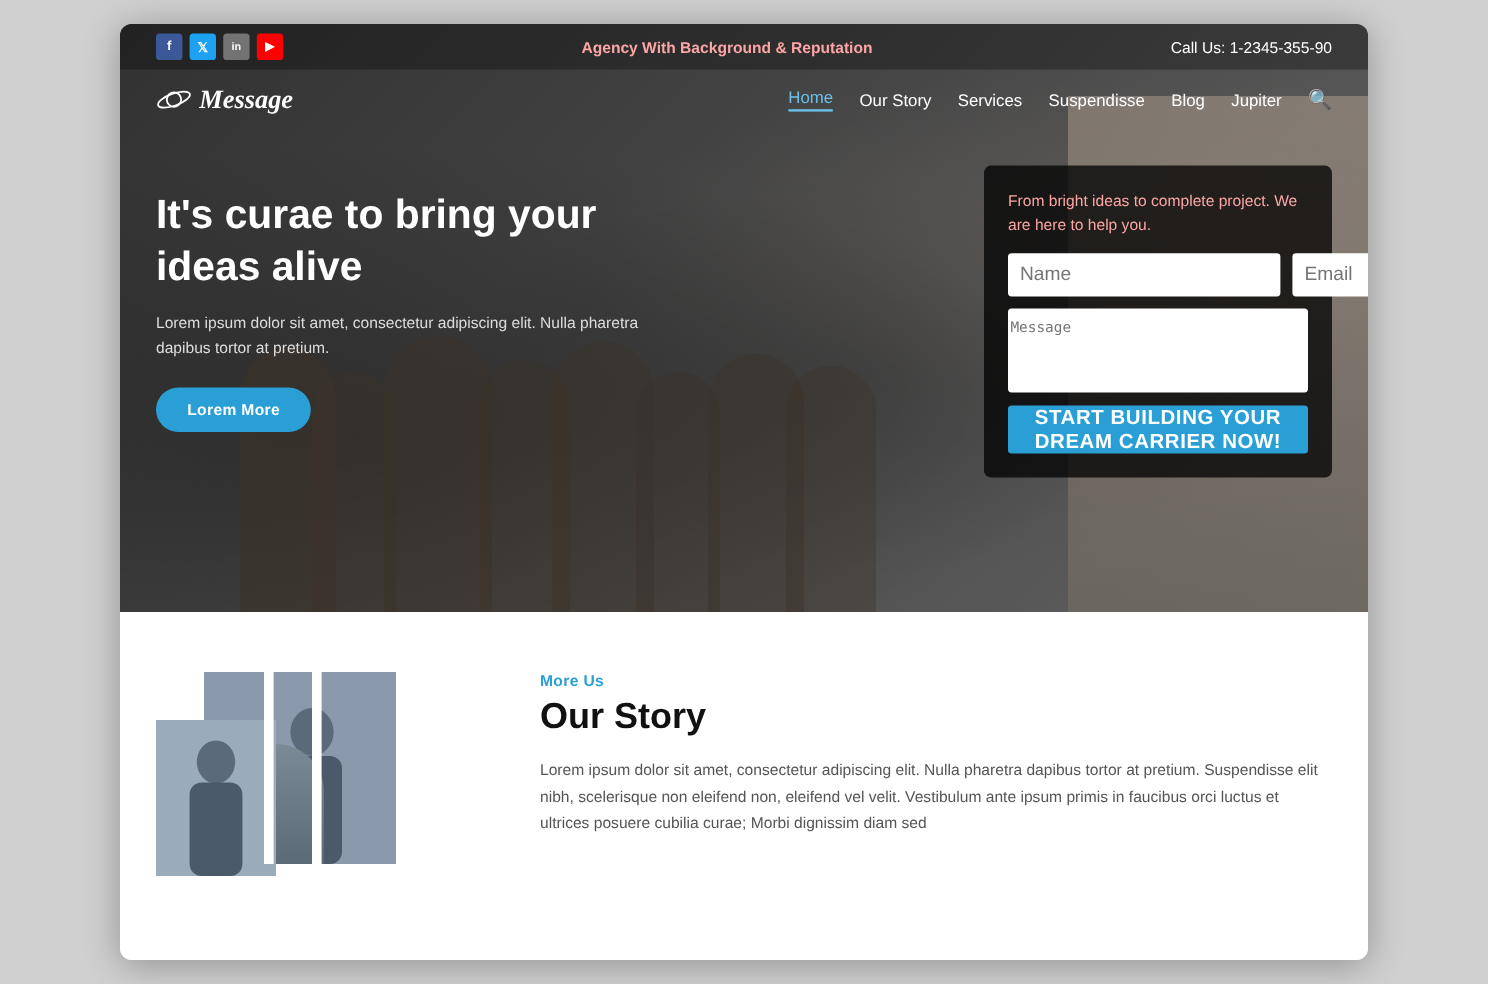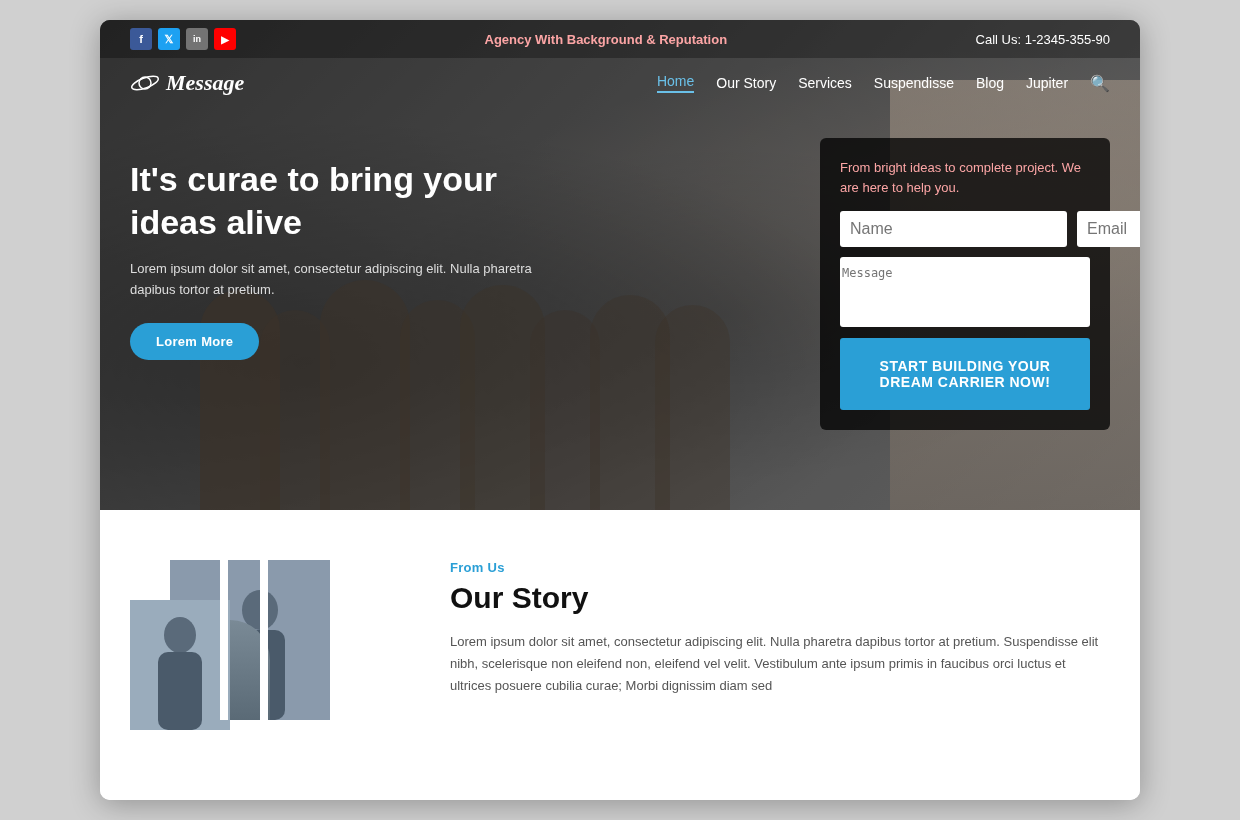--- a/index.html
+++ b/index.html
@@ -217,22 +217,22 @@
       height: 70px;
       margin-bottom: 11px;
       display: block;
     }
     .form-submit {
       width: 100%;
       background: #2a9fd6;
       color: #fff;
       border: none;
       border-radius: 3px;
-      padding: 20px;
-      font-size: 14px;
+      padding: 0;
+      font-size: 17px;
       font-weight: 700;
       letter-spacing: 0.5px;
       cursor: pointer;
       text-transform: uppercase;
     }
 
     
     .about-section {
       background: #fff;
       padding: 50px 30px 40px 30px;
@@ -428,19 +428,19 @@
           <ellipse cx="50" cy="35" rx="16" ry="18" fill="#5a6a7a"></ellipse>
           <rect x="28" y="52" width="44" height="78" rx="10" fill="#4a5a6a"></rect>
         </svg>
       </div>
 
       <div class="img-block-stripe stripe-1" style="left:90px;top:0;height:160px;"></div>
       <div class="img-block-stripe stripe-2" style="left:130px;top:0;height:160px;"></div>
     </div>
 
     <div class="about-text">
-      <div class="about-label">From Us</div>
+      <div class="about-label">More Us</div>
       <h2 class="about-title">Our Story</h2>
       <p class="about-desc">Lorem ipsum dolor sit amet, consectetur adipiscing elit. Nulla pharetra dapibus tortor at pretium. Suspendisse elit nibh, scelerisque non eleifend non, eleifend vel velit. Vestibulum ante ipsum primis in faucibus orci luctus et ultrices posuere cubilia curae; Morbi dignissim diam sed</p>
     </div>
   </div>
 
 </div>
 
 </body></html>

